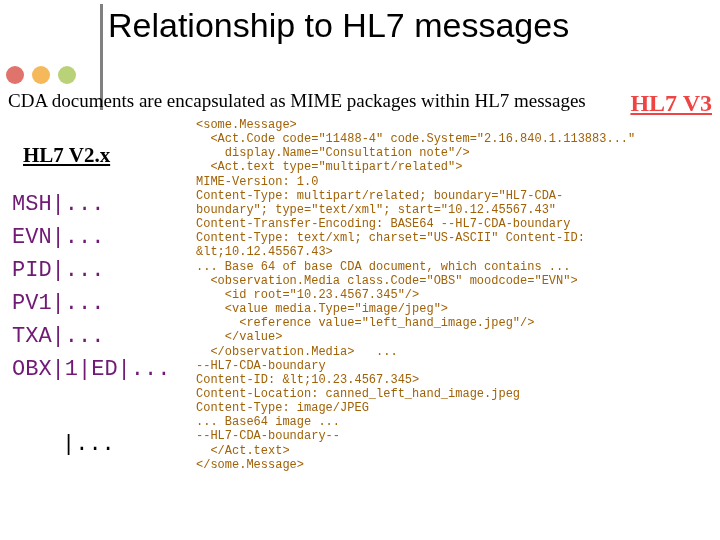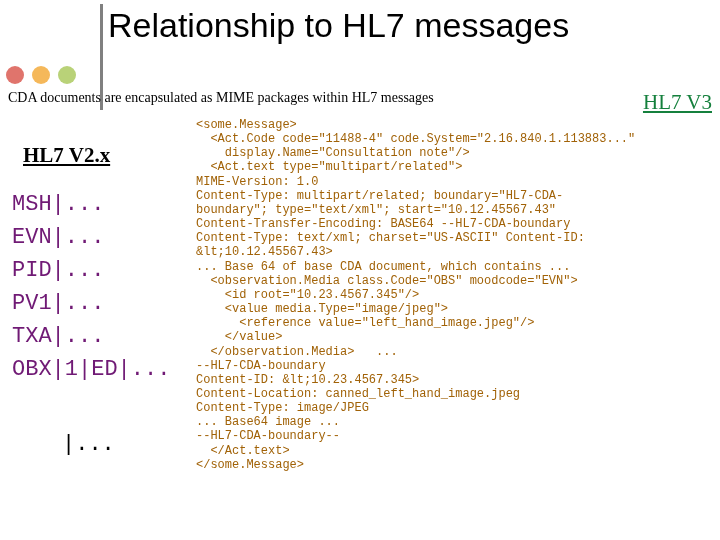--- a/index.html
+++ b/index.html
@@ -40,42 +40,42 @@
     border-radius: 50%;
   }
   .dot-red { background: #E0746C; }
   .dot-orange { background: #F5B85A; }
   .dot-green { background: #B9D278; }
   .subtitle {
     position: absolute;
     top: 90px;
     left: 8px;
     font-family: "Comic Sans MS", "Segoe Script", cursive;
-    font-size: 14px;
+    font-size: 19px;
     color: #000;
   }
   .left-label {
     position: absolute;
     top: 143px;
     left: 23px;
     font-family: "Comic Sans MS", "Segoe Script", cursive;
     font-size: 21px;
     font-weight: bold;
     text-decoration: underline;
     color: #000;
   }
   .right-label {
     position: absolute;
     top: 90px;
     right: 8px;
     font-family: "Comic Sans MS", "Segoe Script", cursive;
-    font-size: 21px;
-    font-weight: normal;
+    font-size: 24px;
+    font-weight: bold;
     text-decoration: underline;
-    color: #15803d;
+    color: #ef4444;
   }
   .segments {
     position: absolute;
     top: 188px;
     left: 12px;
     font-family: "Courier New", monospace;
     font-size: 22px;
     line-height: 1.5;
     color: #701a75;
     white-space: pre;

